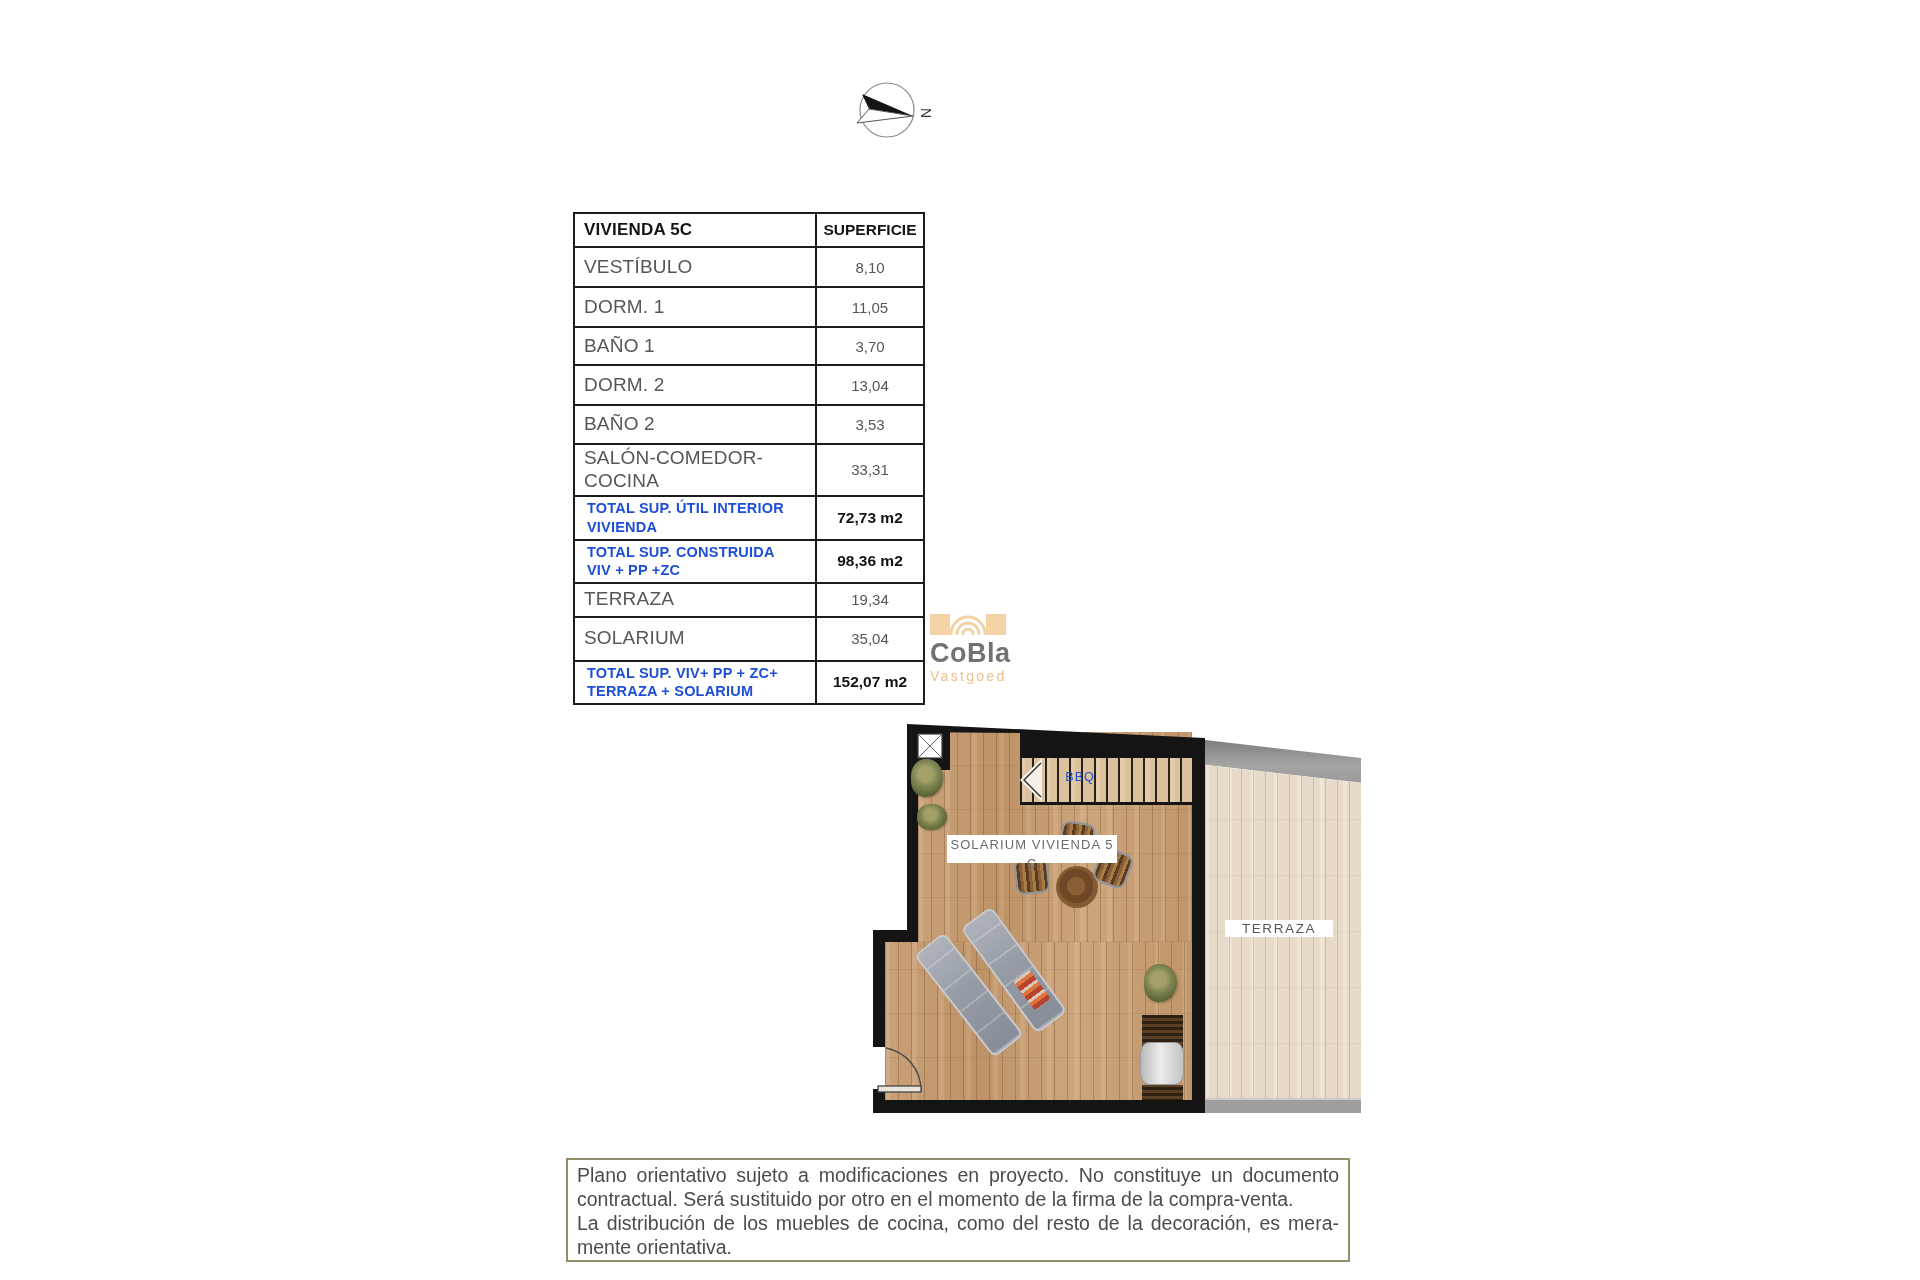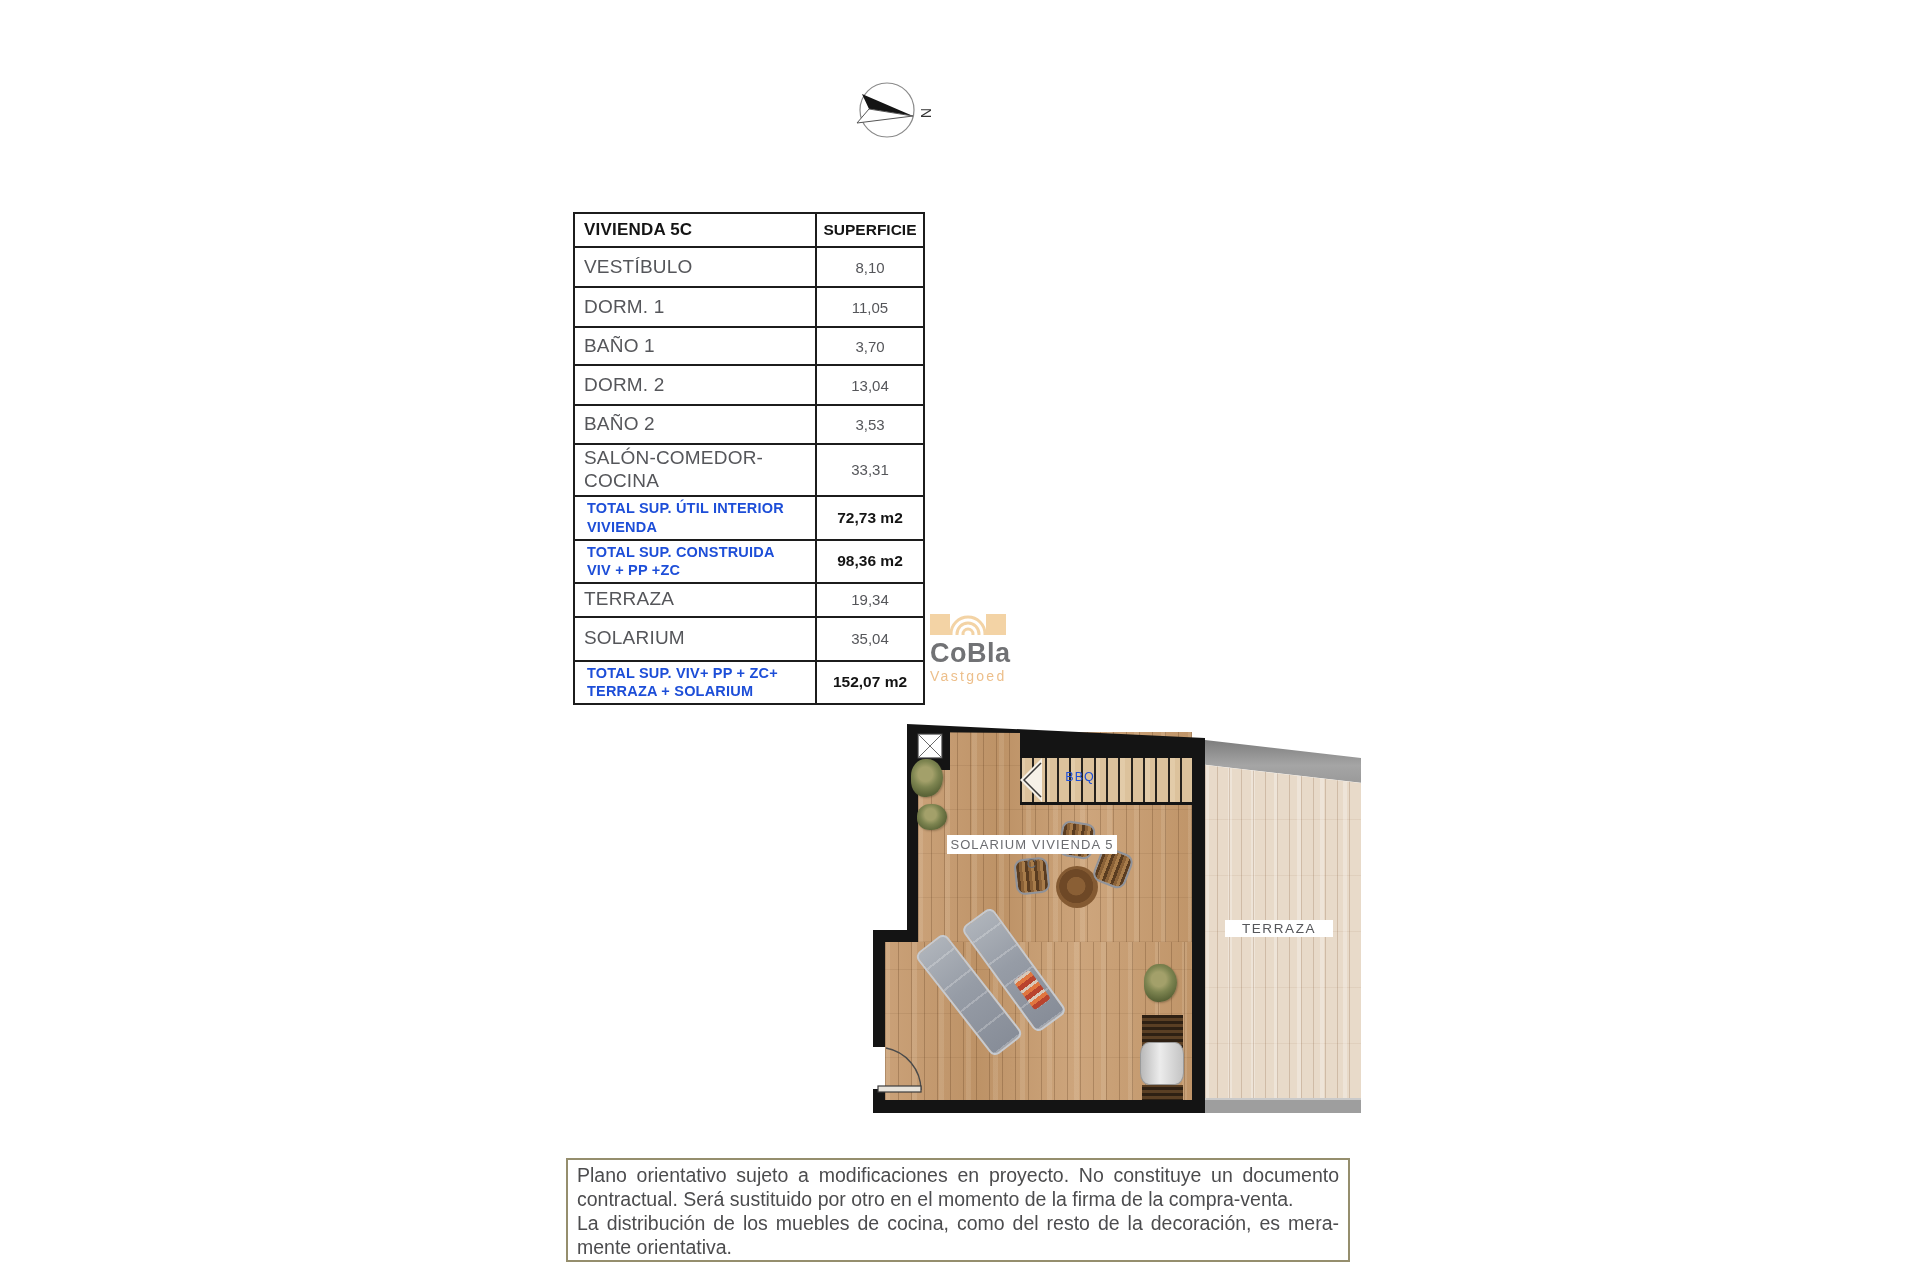--- a/index.html
+++ b/index.html
@@ -42,21 +42,21 @@
   .fl-b{left:12px;top:220px;width:307px;height:160px;}
   .stairs{left:147px;top:33px;width:172px;height:50px;box-sizing:border-box;
      border-top:3px solid #141414;border-bottom:3px solid #141414;
      background-color:#dcc29c;background-image:
      repeating-linear-gradient(90deg,#26221d 0 2px, transparent 2px 12.3px),
      repeating-linear-gradient(90deg, rgba(255,244,226,.18) 0 5px, transparent 5px 25px);}
   .stair-wedge{left:147px;top:36px;width:22px;height:44px;background:#f6f1e8;
      clip-path:polygon(100% 0,0 50%,100% 100%);}
   .bbq-label{left:170px;top:47px;width:74px;height:16px;font-size:12.5px;color:#1d4ed8;
      letter-spacing:1px;text-align:center;line-height:16px;z-index:6;}
-  .sol-label{left:74px;top:113px;width:170px;height:19px;background:#ffffff;color:#6b6c70;
+  .sol-label{left:74px;top:113px;width:170px;height:28px;background:#ffffff;color:#6b6c70;
      font-size:13px;letter-spacing:1.1px;text-align:center;line-height:19px;z-index:6;}
   .ter-label{left:352px;top:198px;width:108px;height:17px;background:#ffffff;color:#55565a;
      font-size:13.5px;letter-spacing:1.6px;text-align:center;line-height:17px;z-index:6;}
   .ter-band-top{left:332px;top:18px;width:156px;height:46px;
      background:linear-gradient(180deg,#7d7d7d 0%,#a5a5a5 55%,#989898 100%);
      clip-path:polygon(0 0,100% 39%,100% 93%,0 54%);}
   .ter-floor{left:332px;top:43px;width:156px;height:335px;clip-path:polygon(0 0,100% 5.4%,100% 100%,0 100%);}
   .ter-band-bot{left:332px;top:376px;width:156px;height:15px;background:#9e9e9e;border-top:2px solid #cacaca;box-sizing:border-box;}
   .walls{left:0;top:0;z-index:5;}
 

